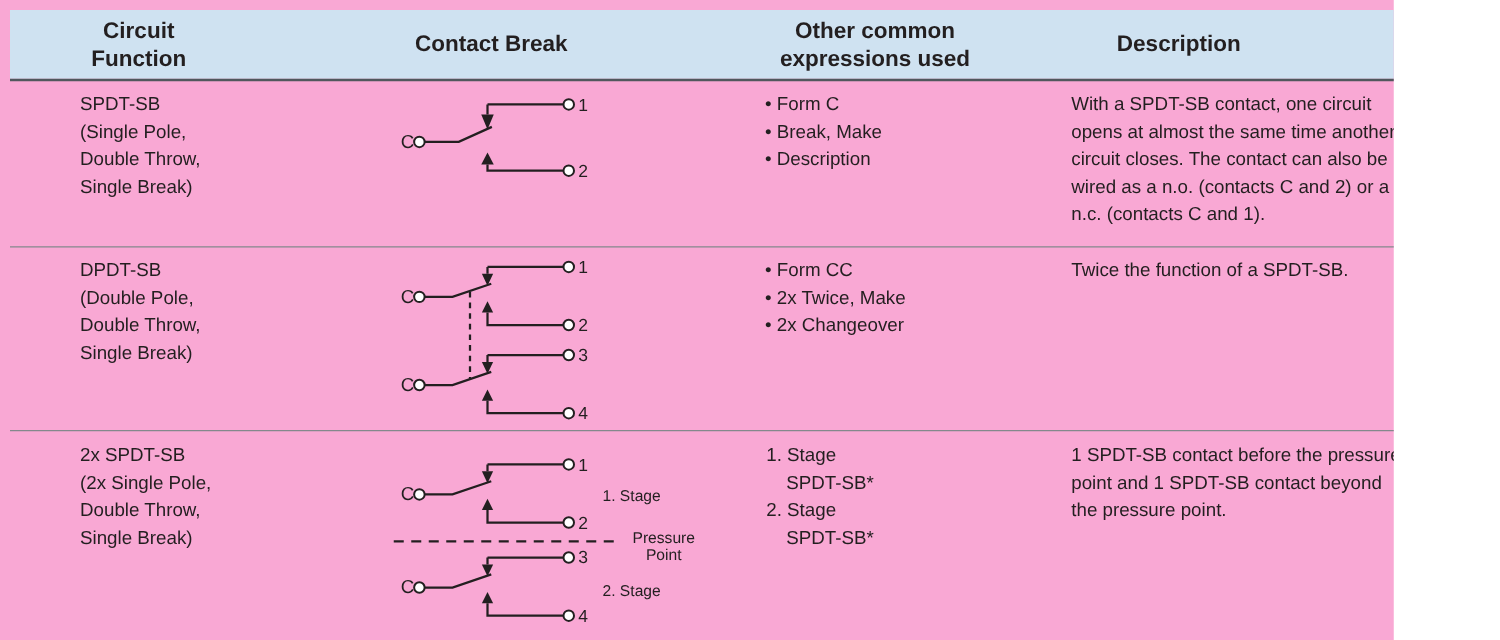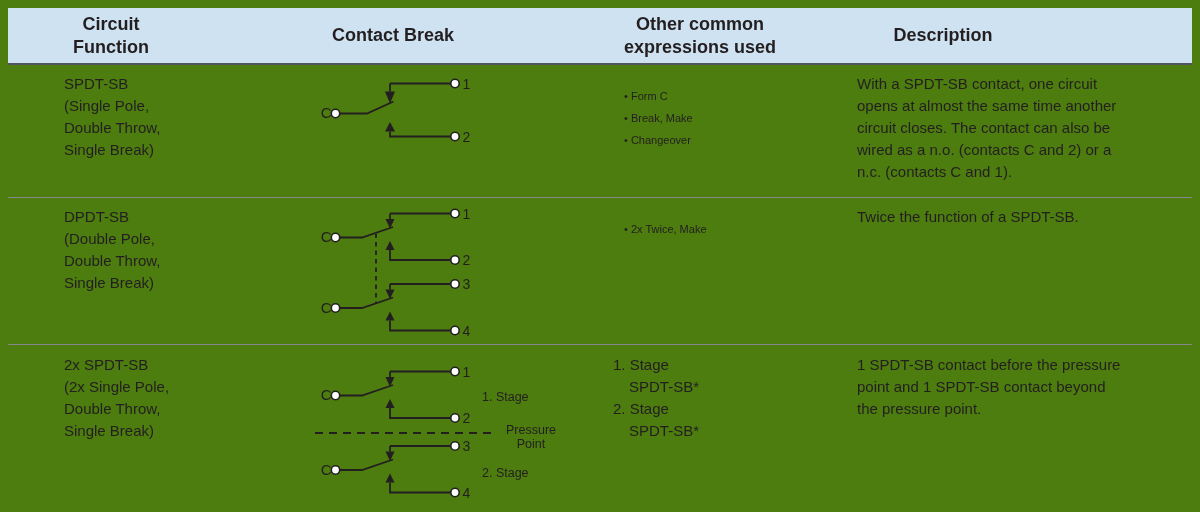--- a/index.html
+++ b/index.html
@@ -1,18 +1,18 @@
 <!DOCTYPE html>
 <html style="--header-bg: #cfe2f1; --header-rule: #51575d; --row-rule: #84888c; --text: #231f20;"><head>
 <meta charset="utf-8">
 <title></title>
 <style>
   html,body{margin:0;padding:0;background:#fff;}
   .page{
-    position:relative;width:1200px;height:512px;background:#4d7c0f;overflow:hidden;
+    position:relative;width:1115px;height:512px;background:#f9a8d4;overflow:hidden;
     font-family:"Liberation Sans",sans-serif;color:var(--text,#231f20);
   }
   header,section{display:contents;}
   .thead-bg{
     position:absolute;left:8px;top:8px;width:1184px;height:55px;
     background:var(--header-bg,#cfe2f1);
   }
   .th{
     position:absolute;top:8px;height:55px;display:flex;align-items:center;justify-content:center;
     transform:translateX(-50%);font-weight:700;font-size:18px;line-height:23px;
@@ -20,21 +20,21 @@
   }
   .header-rule{
     position:absolute;left:8px;top:63px;width:1184px;height:2px;
     background:var(--header-rule,#51575d);
   }
   .row-rule{
     position:absolute;left:8px;width:1184px;height:1px;
     background:var(--row-rule,#84888c);
   }
   .cell{position:absolute;font-size:15px;line-height:22px;white-space:pre-line;}
-  ul.expr{position:absolute;list-style:none;margin:12px;padding:0;font-size:11px;line-height:22px;}
+  ul.expr{position:absolute;list-style:none;margin:0;padding:0;font-size:15px;line-height:22px;}
   .expr3{position:absolute;font-size:15px;line-height:22px;}
   .expr3 .indent{padding-left:16px;text-align:center;}
   svg.sym{position:absolute;overflow:visible;}
   .sym .wire{stroke:var(--text,#231f20);stroke-width:1.8;fill:none;stroke-linecap:butt;}
   .sym .dash{stroke:var(--text,#231f20);stroke-width:1.8;fill:none;}
   .sym .node{fill:#fff;stroke:var(--text,#231f20);stroke-width:1.6;}
   .sym .arrow{fill:var(--text,#231f20);stroke:none;}
   .sym text{fill:var(--text,#231f20);font-family:"Liberation Sans",sans-serif;}
   .sym .clabel{font-size:15px;}
   .sym .nlabel{font-size:14px;}
@@ -75,21 +75,21 @@
         <polygon class="arrow" points="80,44 75,53.5 85,53.5"></polygon>
         <path class="wire" d="M80 53.5 V58.5 H141"></path>
         <circle class="node" cx="145" cy="58.5" r="4.2"></circle>
         <text class="nlabel" x="152.5" y="63.5">2</text>
       </g>
     </svg>
 
     <ul class="expr" style="left:612px;top:73px">
       <li>• Form C</li>
       <li>• Break, Make</li>
-      <li>• Changeover</li>
+      <li>• Description</li>
     </ul>
 
     <div class="cell" style="left:857px;top:73px;width:340px">With a SPDT-SB contact, one circuit
 opens at almost the same time another
 circuit closes. The contact can also be
 wired as a n.o. (contacts C and 2) or a
 n.c. (contacts C and 1).</div>
   </section>
   <div class="row-rule" style="top:197px"></div>
 
@@ -124,21 +124,23 @@
         <circle class="node" cx="145" cy="76" r="4.2"></circle>
         <text class="nlabel" x="152.5" y="80.5">3</text>
         <polygon class="arrow" points="80,103.5 75.5,112.5 84.5,112.5"></polygon>
         <path class="wire" d="M80 112.5 V122.5 H141"></path>
         <circle class="node" cx="145" cy="122.5" r="4.2"></circle>
         <text class="nlabel" x="152.5" y="127.5">4</text>
       </g>
     </svg>
 
     <ul class="expr" style="left:612px;top:206px">
+      <li>• Form CC</li>
       <li>• 2x Twice, Make</li>
+      <li>• 2x Changeover</li>
     </ul>
 
     <div class="cell" style="left:857px;top:206px;width:340px">Twice the function of a SPDT-SB.</div>
   </section>
   <div class="row-rule" style="top:344px"></div>
 
   
   <section>
     <div class="cell" style="left:64px;top:354px">2x SPDT-SB
 (2x Single Pole,

